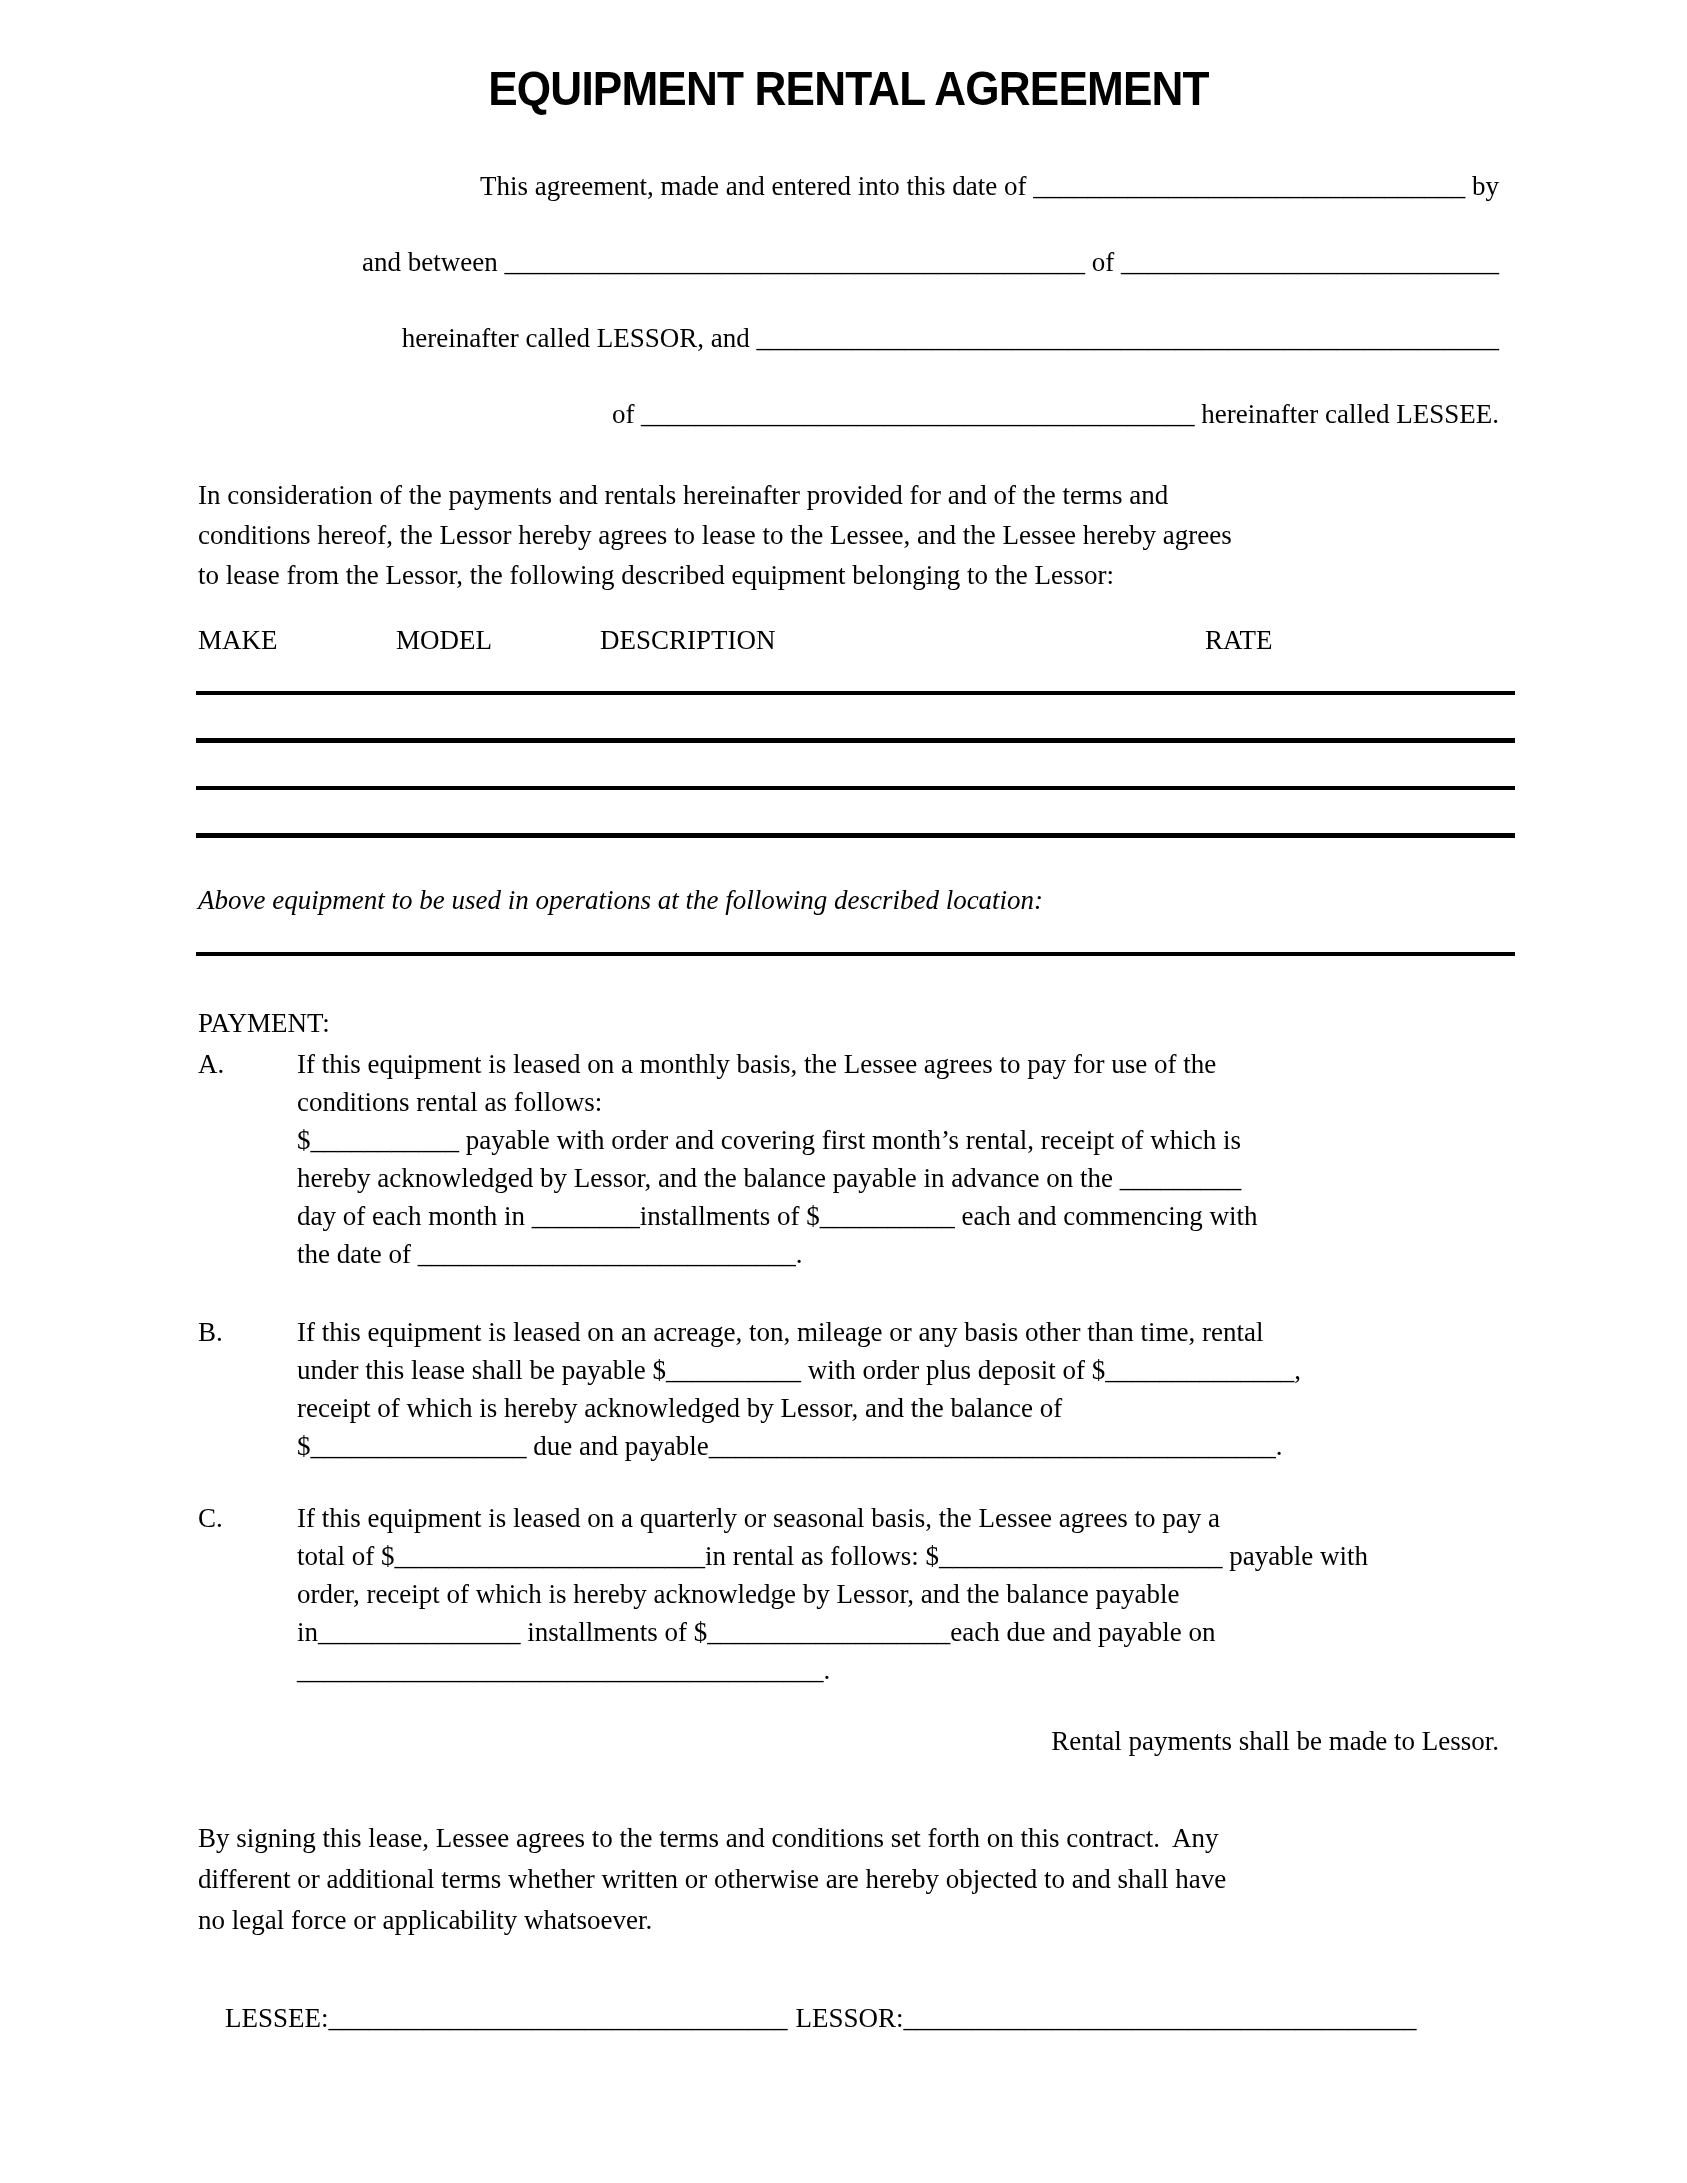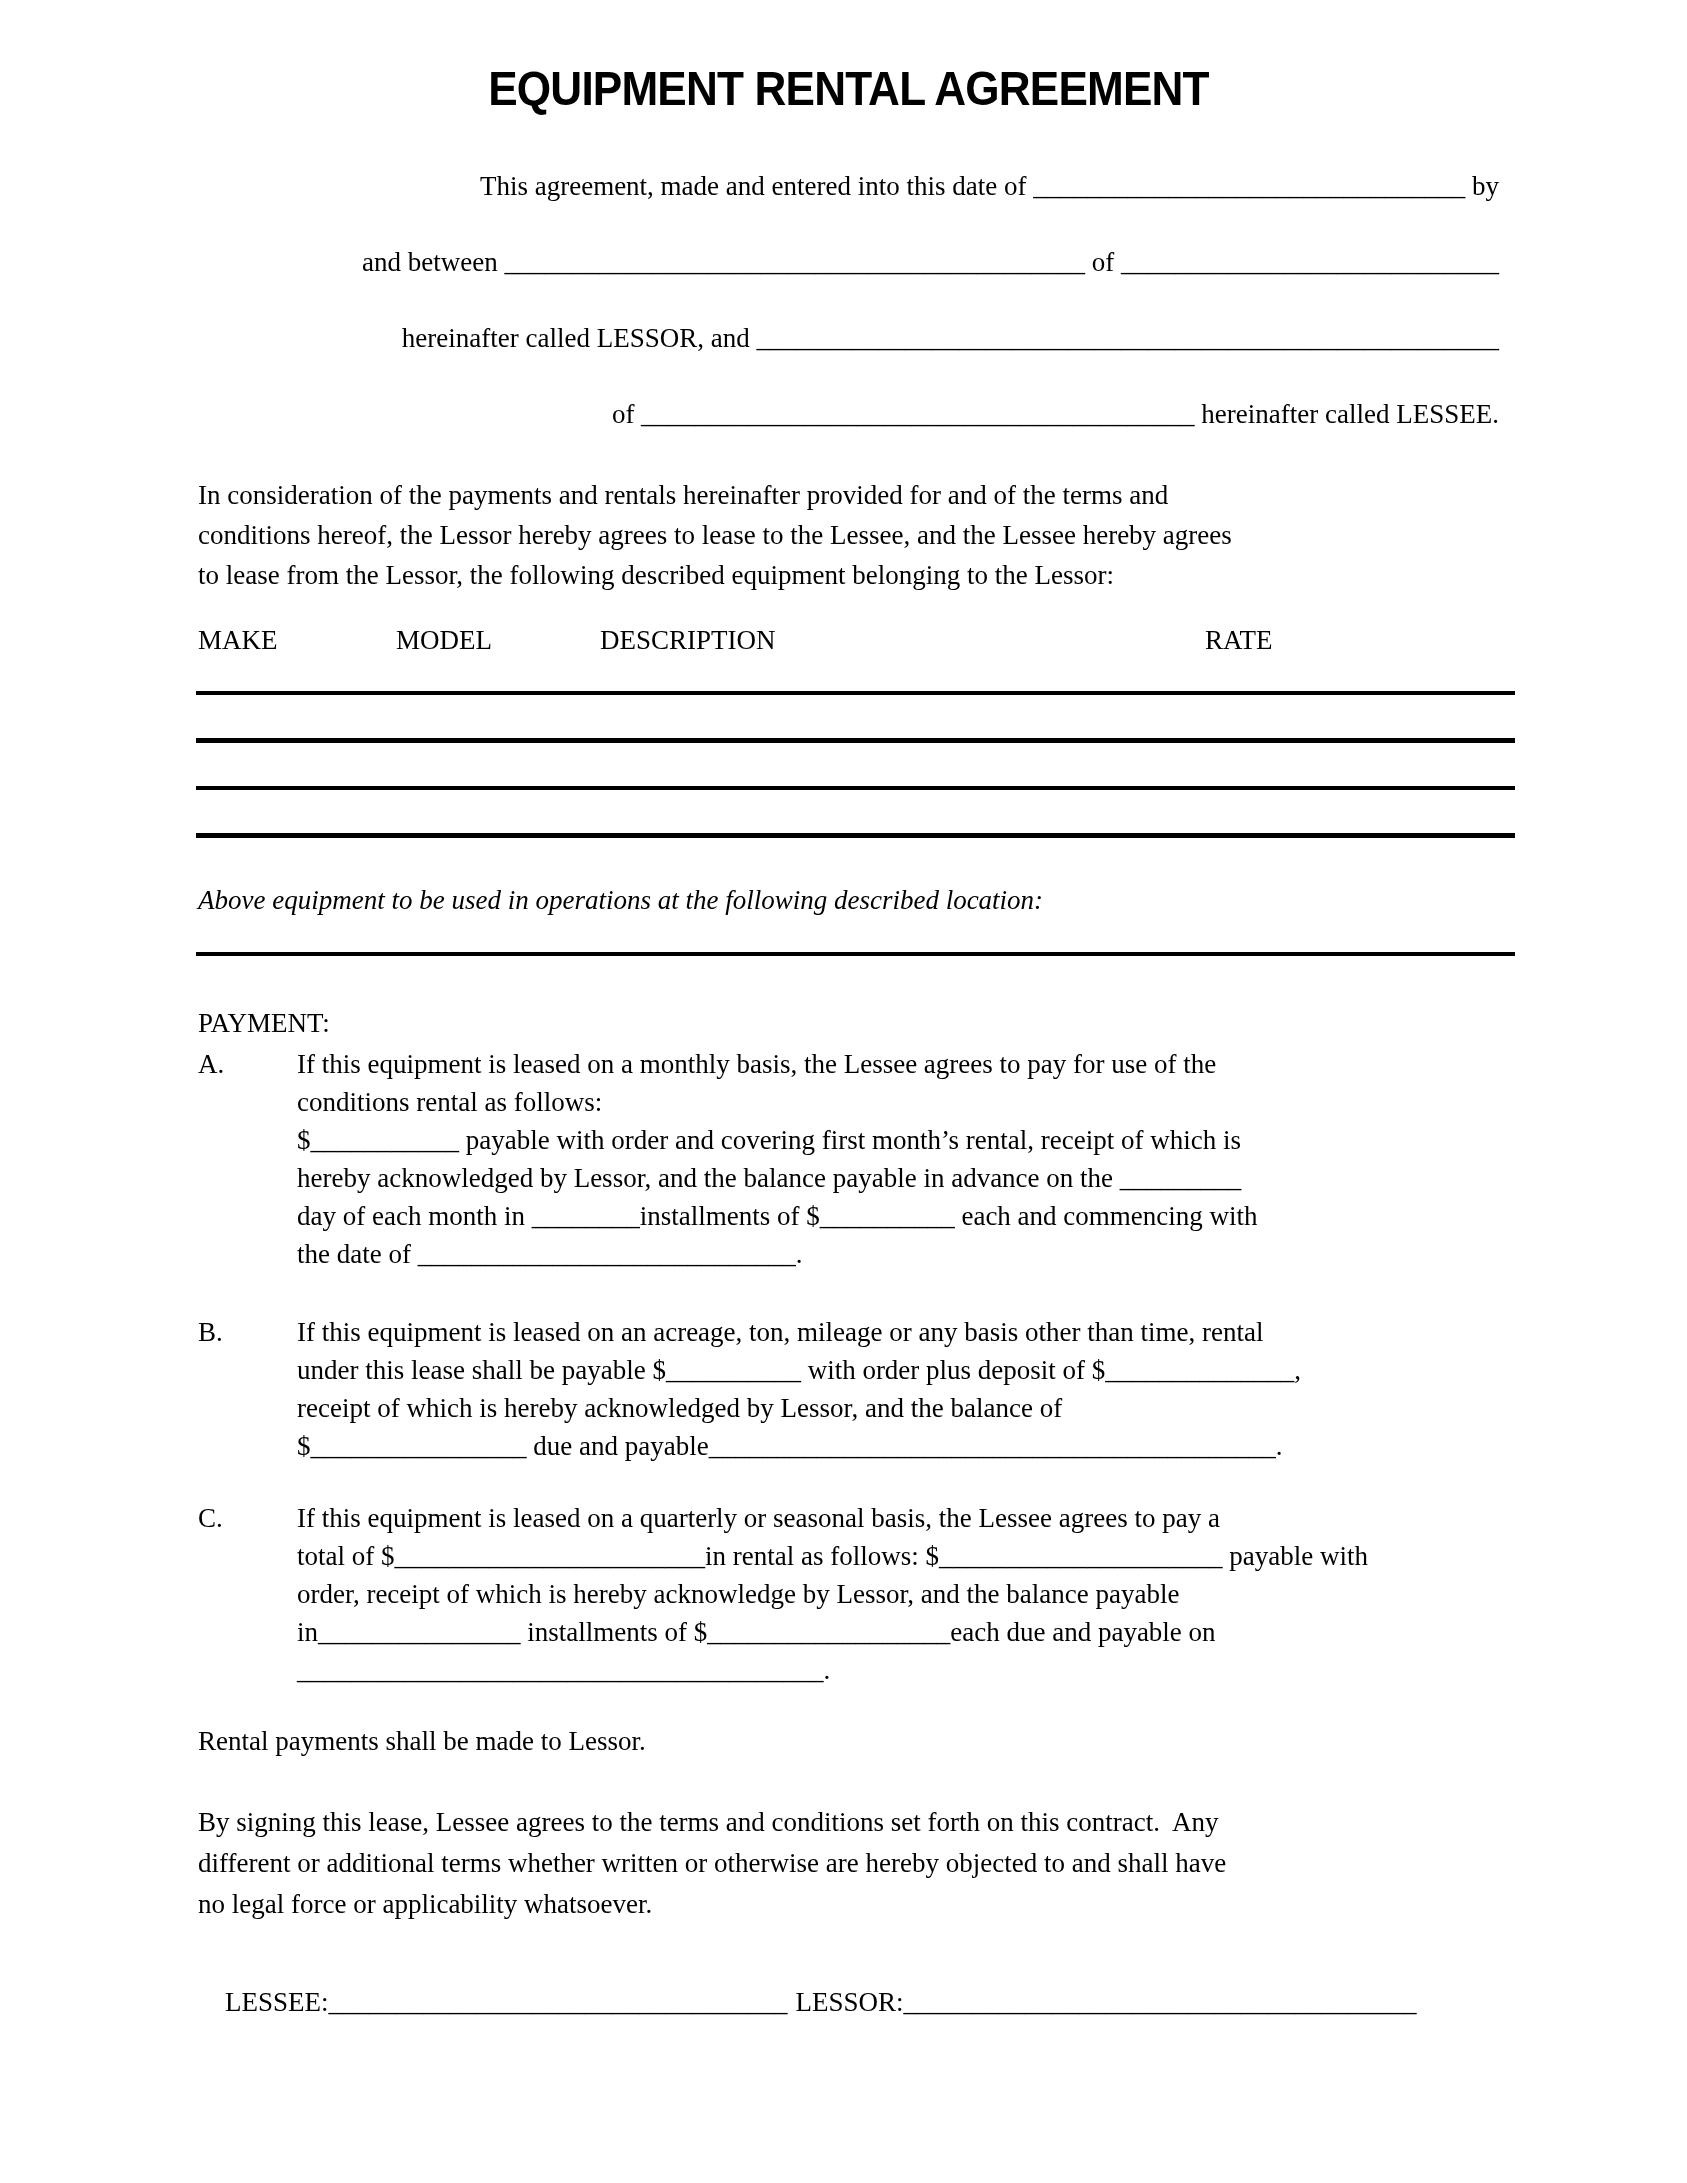--- a/index.html
+++ b/index.html
@@ -75,22 +75,22 @@
     position: absolute;
     left: 0;
     top: 0;
     line-height: 38px;
     white-space: pre;
   }
   .clause .line { line-height: 38px; }
   .clause-a { margin-top: 6.1px; }
   .clause-b { margin-top: 40px; }
   .clause-c { margin-top: 34px; }
-  .note { margin-top: 37px; }
-  .signing { margin-top: 45px; }
+  .note { margin-top: 37px; text-align: right; }
+  .signing { margin-top: 61px; }
   .signing .line { line-height: 41px; }
   .sig-row {
     margin-top: 24.5px;
     white-space: pre;
     line-height: 35px;
   }
   .sig-row .lessor-label { margin-left: 8px; }
 </style>
 </head>
 <body>

